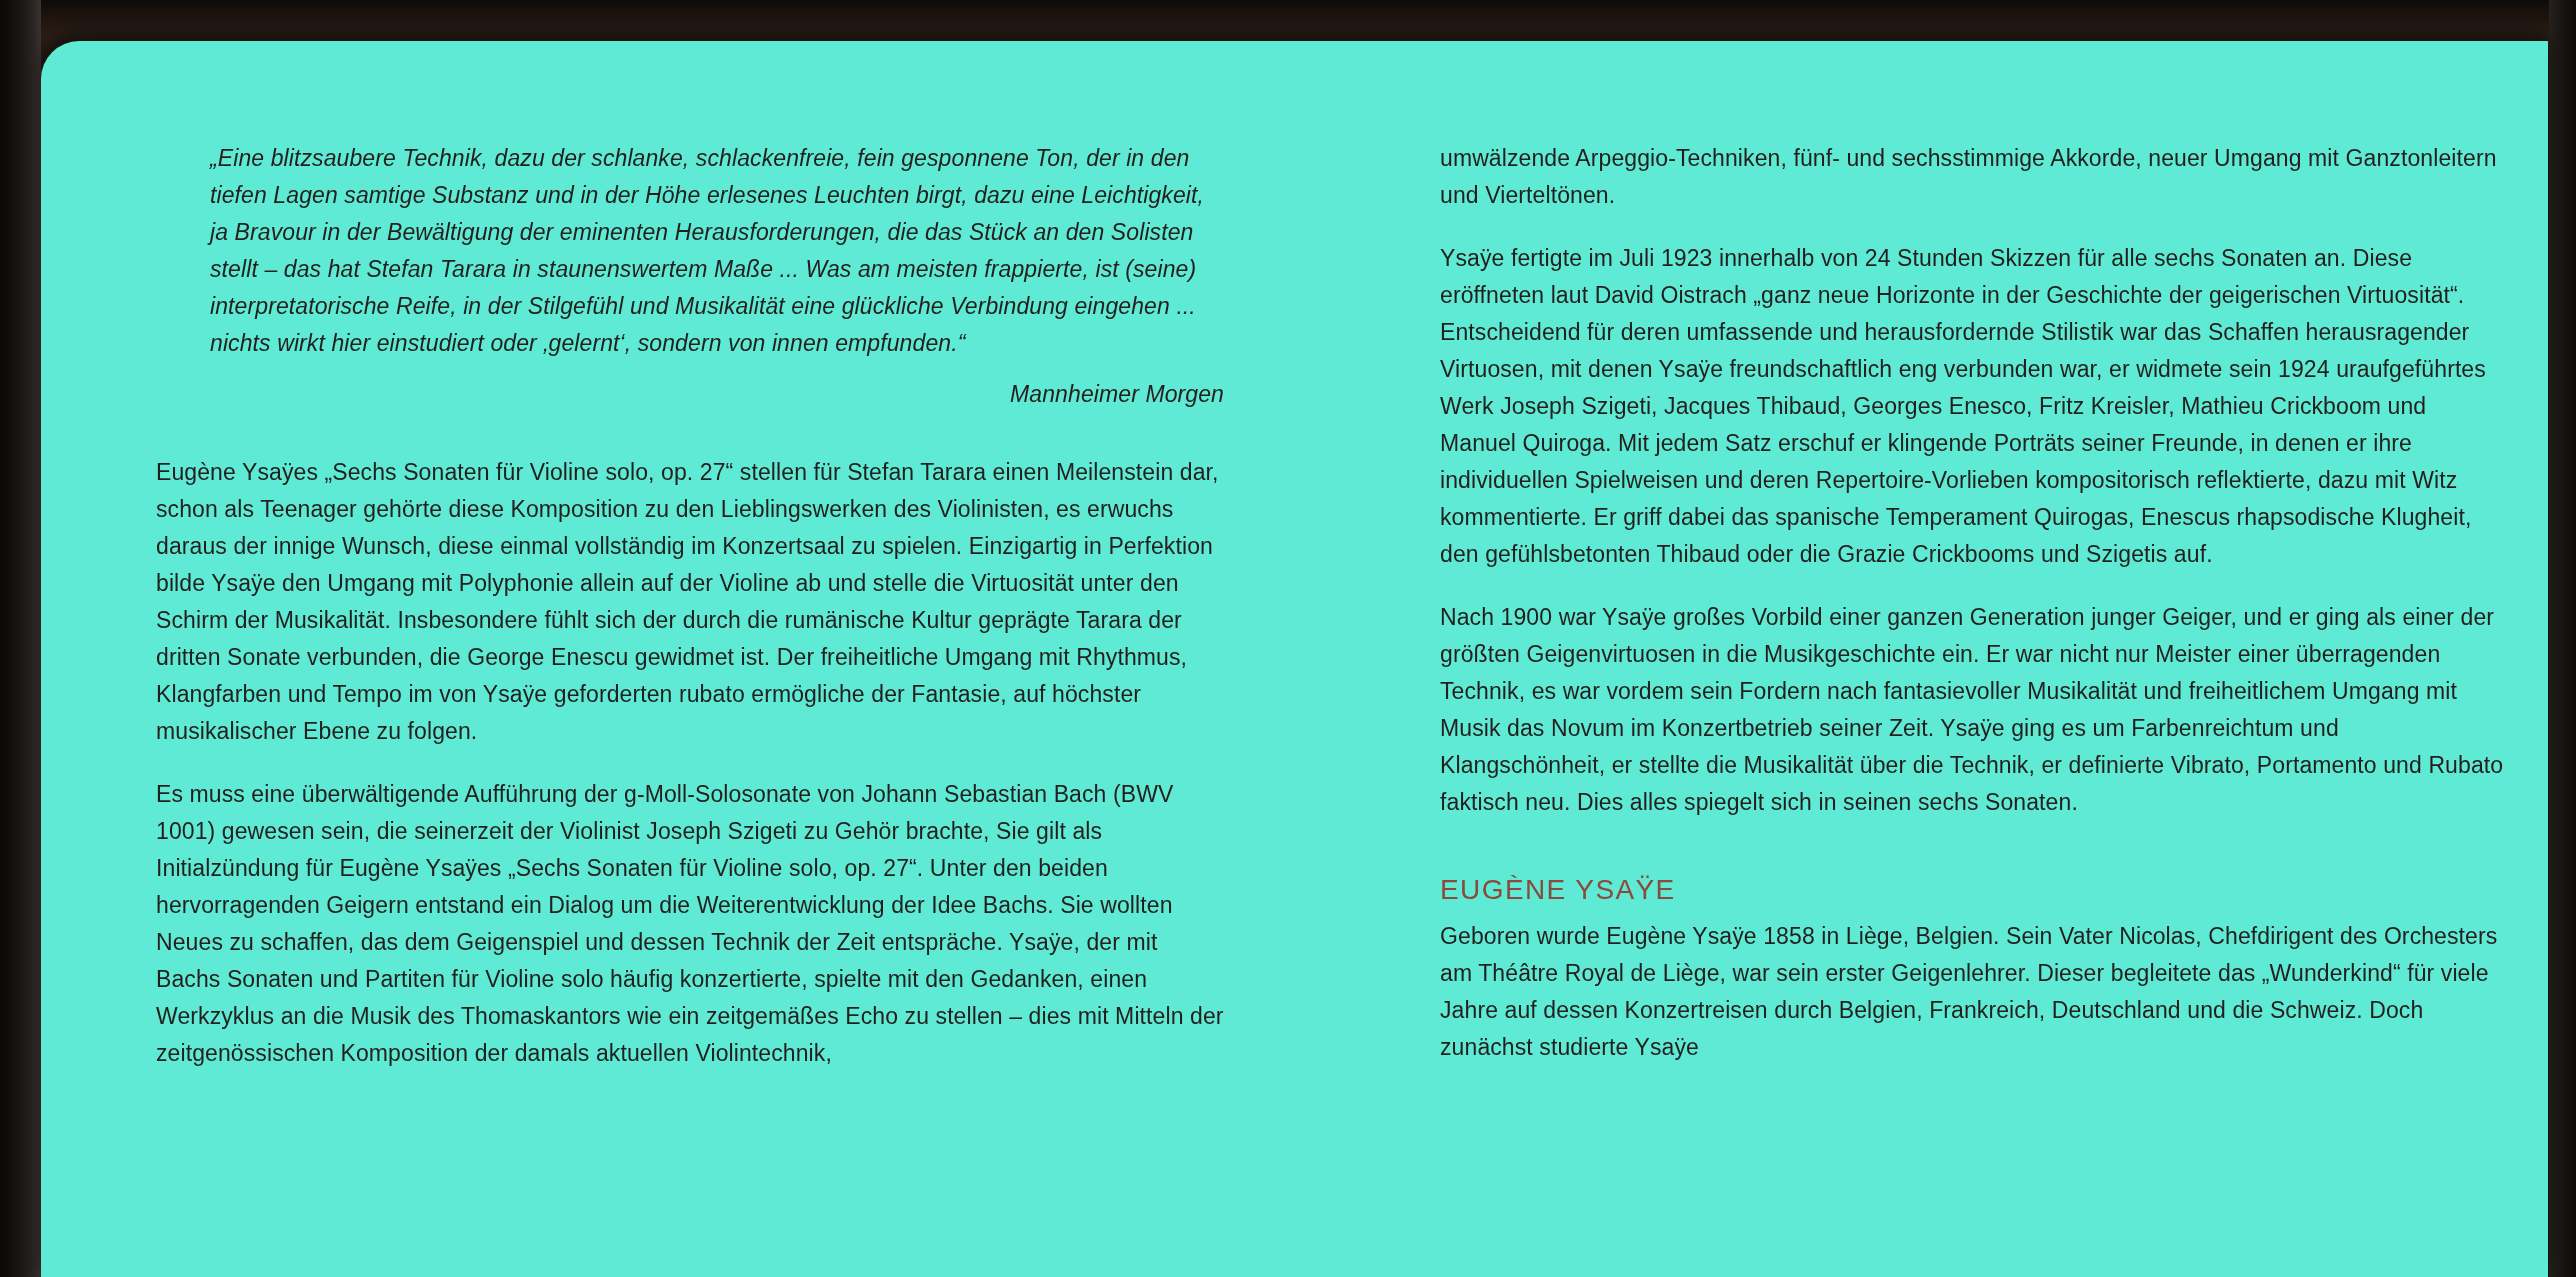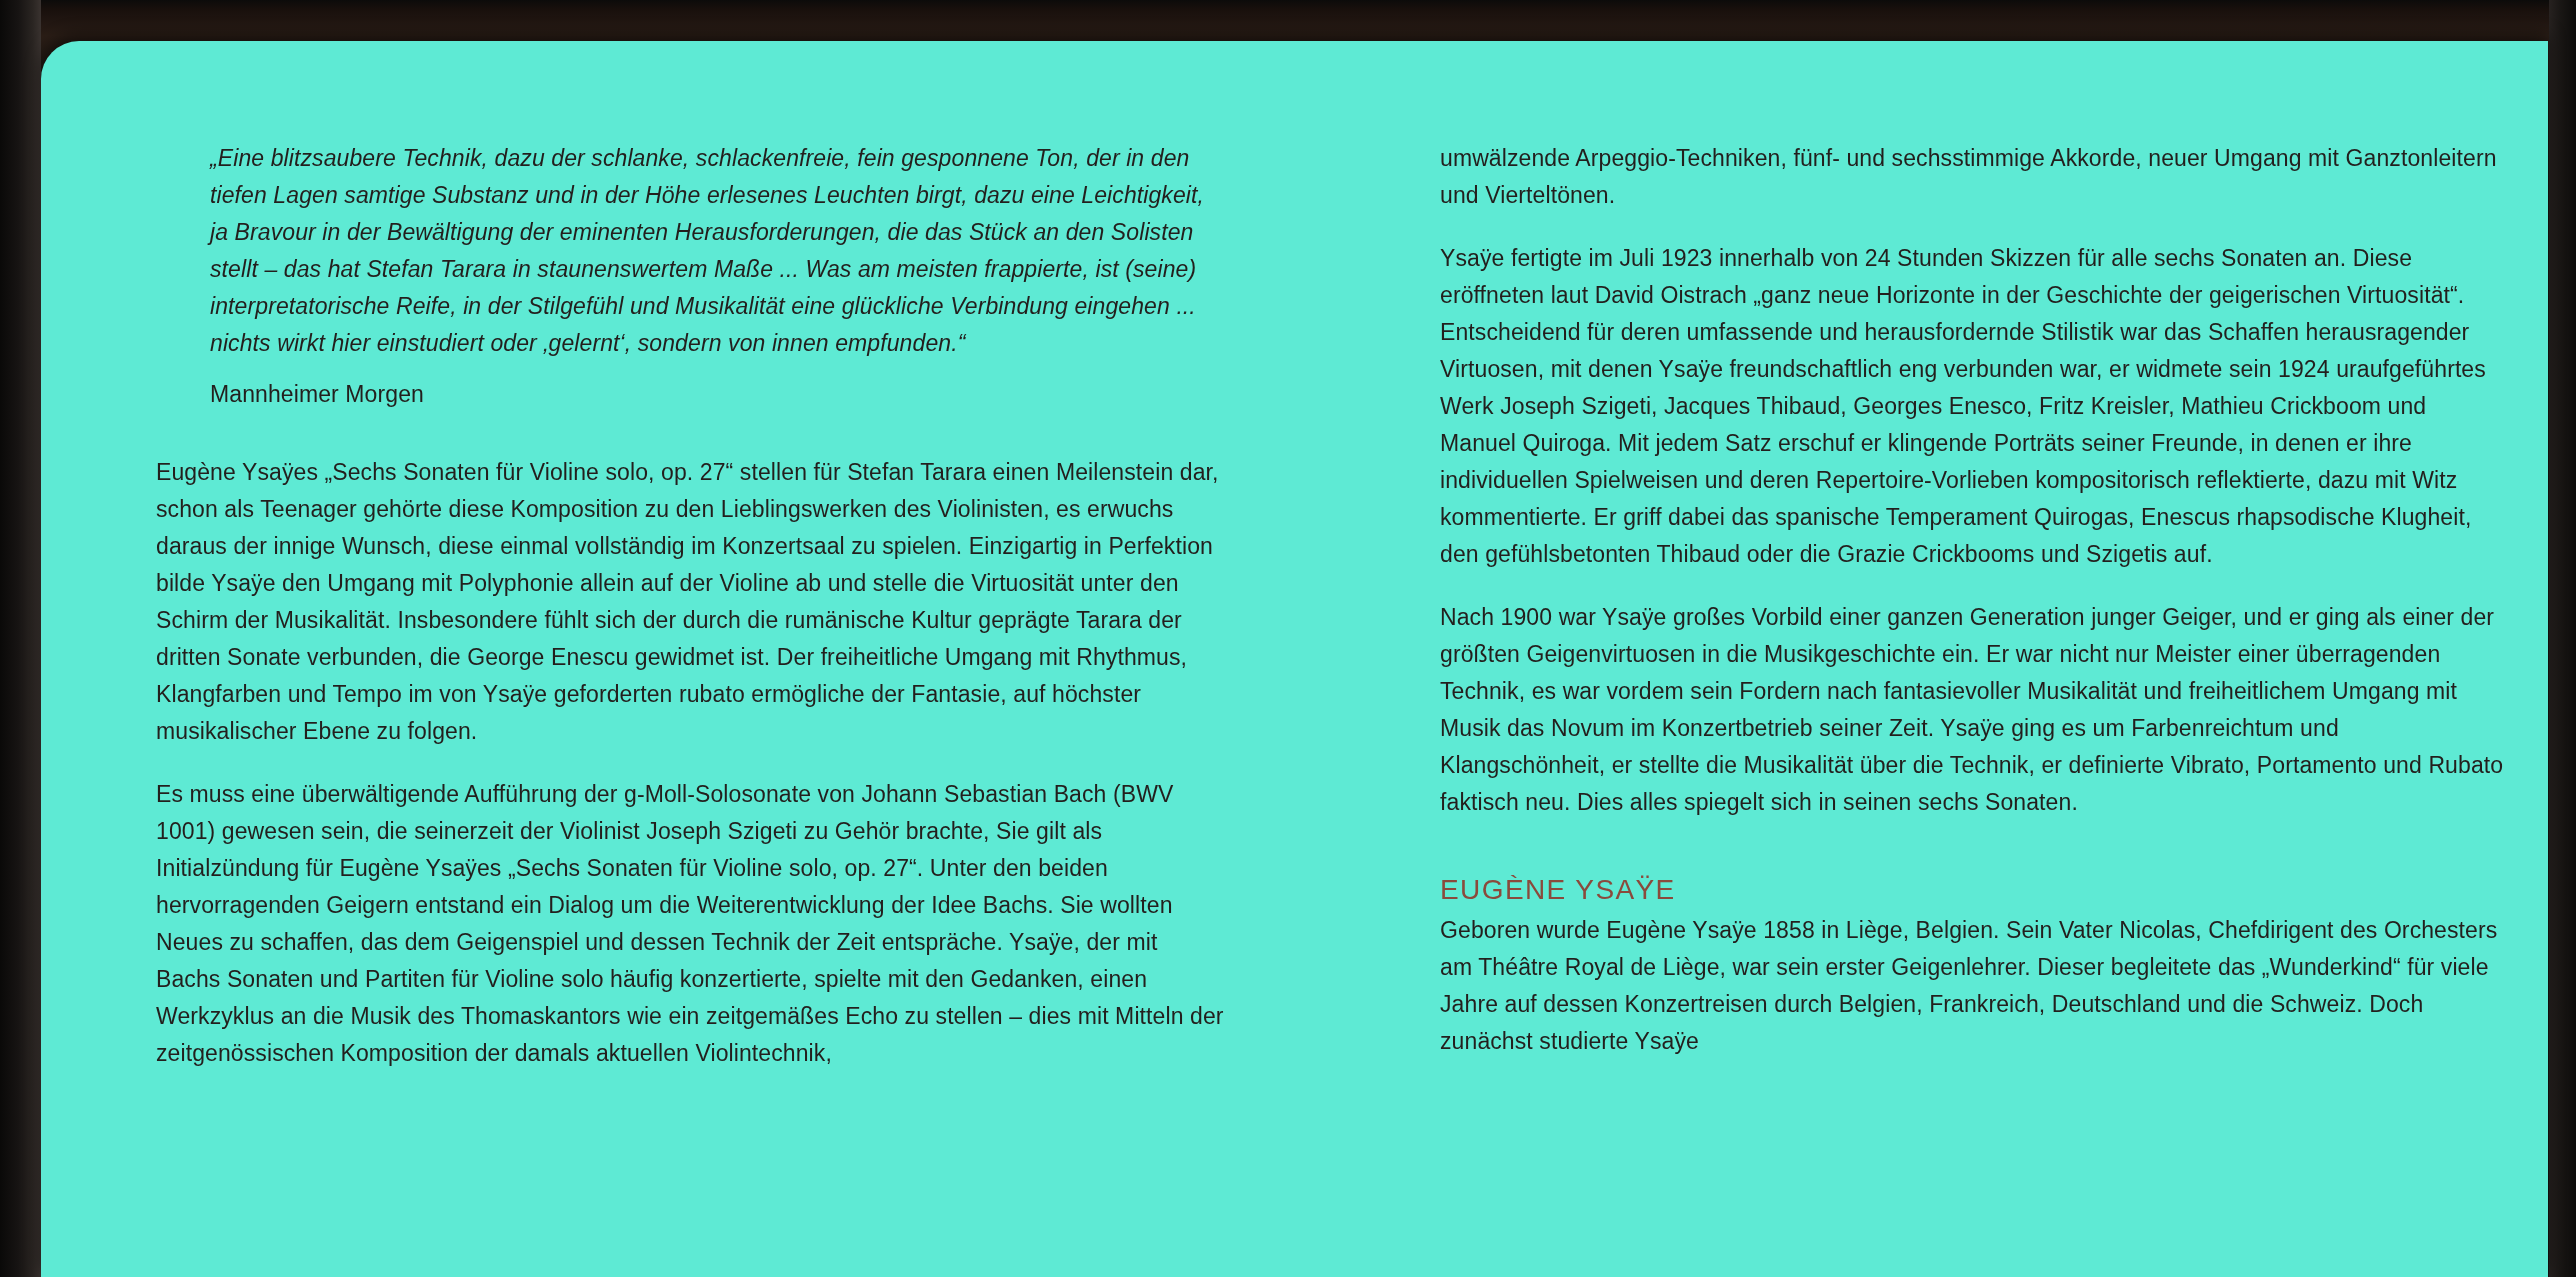--- a/index.html
+++ b/index.html
@@ -75,31 +75,32 @@
   p { margin: 0 0 26px 0; }
   p:last-child { margin-bottom: 8px; }
 
   .pullquote {
     font-style: italic;
     margin-left: 54px;
     margin-bottom: 14.4px;
     width: 1014px;
   }
   .attribution {
-    text-align: left;
+    font-style: italic;
+    text-align: right;
     margin-left: 54px;
     margin-bottom: 41px;
     width: 1014px;
   }
 
   .section-head {
     color: #8a4a3c;
     font-size: 28px;
     letter-spacing: 1.4px;
-    margin: 50px 0 4px 0;
+    margin: 50px 0 10px 0;
     font-family: "Liberation Sans", sans-serif;
   }
 </style>
 </head>
 <body>
 
 <div id="backdrop"></div>
 <div id="left-strip"></div>
 <div id="right-strip"></div>
 

